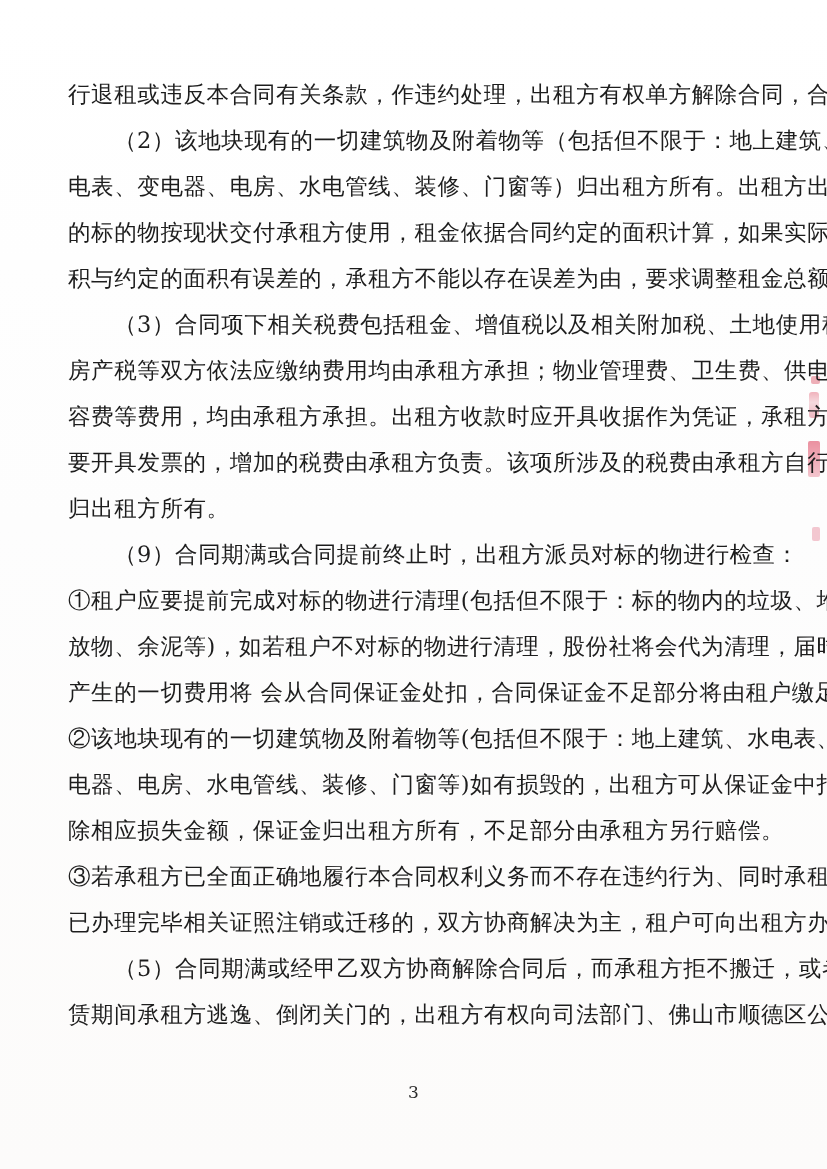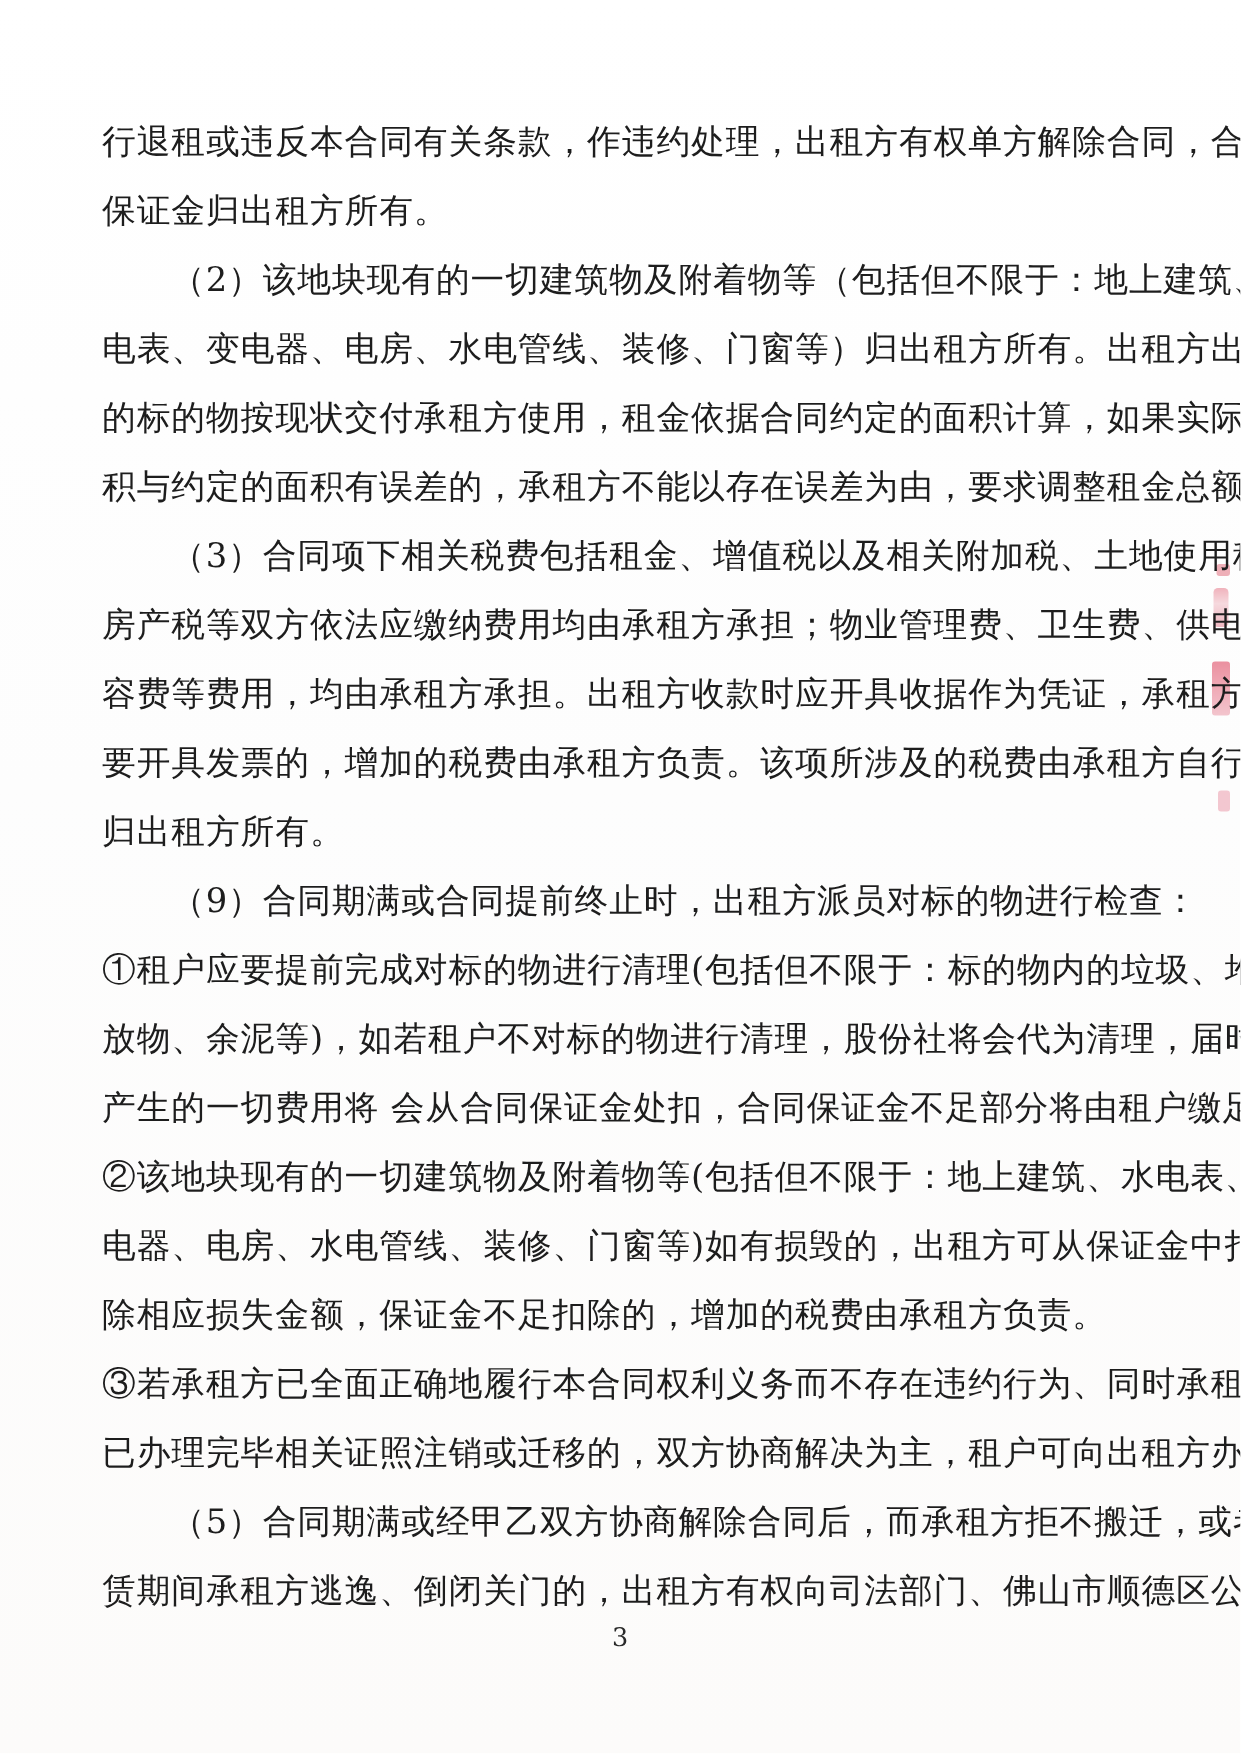--- a/index.html
+++ b/index.html
@@ -103,37 +103,36 @@
 
   <div id="paper-tint"></div>
 
   <div class="seal-frag" id="seal-frag-1"></div>
   <div class="seal-frag" id="seal-frag-2"></div>
   <div class="seal-frag" id="seal-frag-3"></div>
   <div class="seal-frag" id="seal-frag-4"></div>
 
   <div id="body-text">
     <div class="line">行退租或违反本合同有关条款，作违约处理，出租方有权单方解除合同，合同</div>
-    <div class="line">保证金归出租方所有。</div>
     <div class="line indent">（2）该地块现有的一切建筑物及附着物等（包括但不限于：地上建筑、水</div>
     <div class="line">电表、变电器、电房、水电管线、装修、门窗等）归出租方所有。出租方出租</div>
     <div class="line">的标的物按现状交付承租方使用，租金依据合同约定的面积计算，如果实际面</div>
     <div class="line">积与约定的面积有误差的，承租方不能以存在误差为由，要求调整租金总额。</div>
     <div class="line indent">（3）合同项下相关税费包括租金、增值税以及相关附加税、土地使用税、</div>
     <div class="line">房产税等双方依法应缴纳费用均由承租方承担；物业管理费、卫生费、供电增</div>
     <div class="line">容费等费用，均由承租方承担。出租方收款时应开具收据作为凭证，承租方需</div>
     <div class="line">要开具发票的，增加的税费由承租方负责。该项所涉及的税费由承租方自行主</div>
     <div class="line">归出租方所有。</div>
     <div class="line indent">（9）合同期满或合同提前终止时，出租方派员对标的物进行检查：</div>
     <div class="line">①租户应要提前完成对标的物进行清理(包括但不限于：标的物内的垃圾、堆</div>
     <div class="line">放物、余泥等)，如若租户不对标的物进行清理，股份社将会代为清理，届时</div>
     <div class="line">产生的一切费用将 会从合同保证金处扣，合同保证金不足部分将由租户缴足；</div>
     <div class="line">②该地块现有的一切建筑物及附着物等(包括但不限于：地上建筑、水电表、变</div>
     <div class="line">电器、电房、水电管线、装修、门窗等)如有损毁的，出租方可从保证金中扣</div>
-    <div class="line">除相应损失金额，保证金不足扣除的，增加的税费由承租方负责。</div>
+    <div class="line">除相应损失金额，保证金归出租方所有，不足部分由承租方另行赔偿。</div>
     <div class="line">③若承租方已全面正确地履行本合同权利义务而不存在违约行为、同时承租方</div>
     <div class="line">已办理完毕相关证照注销或迁移的，双方协商解决为主，租户可向出租方办理</div>
     <div class="line indent">（5）合同期满或经甲乙双方协商解除合同后，而承租方拒不搬迁，或者租</div>
     <div class="line">赁期间承租方逃逸、倒闭关门的，出租方有权向司法部门、佛山市顺德区公证</div>
   </div>
 
   <div id="page-number">3</div>
 
 </div>
 

